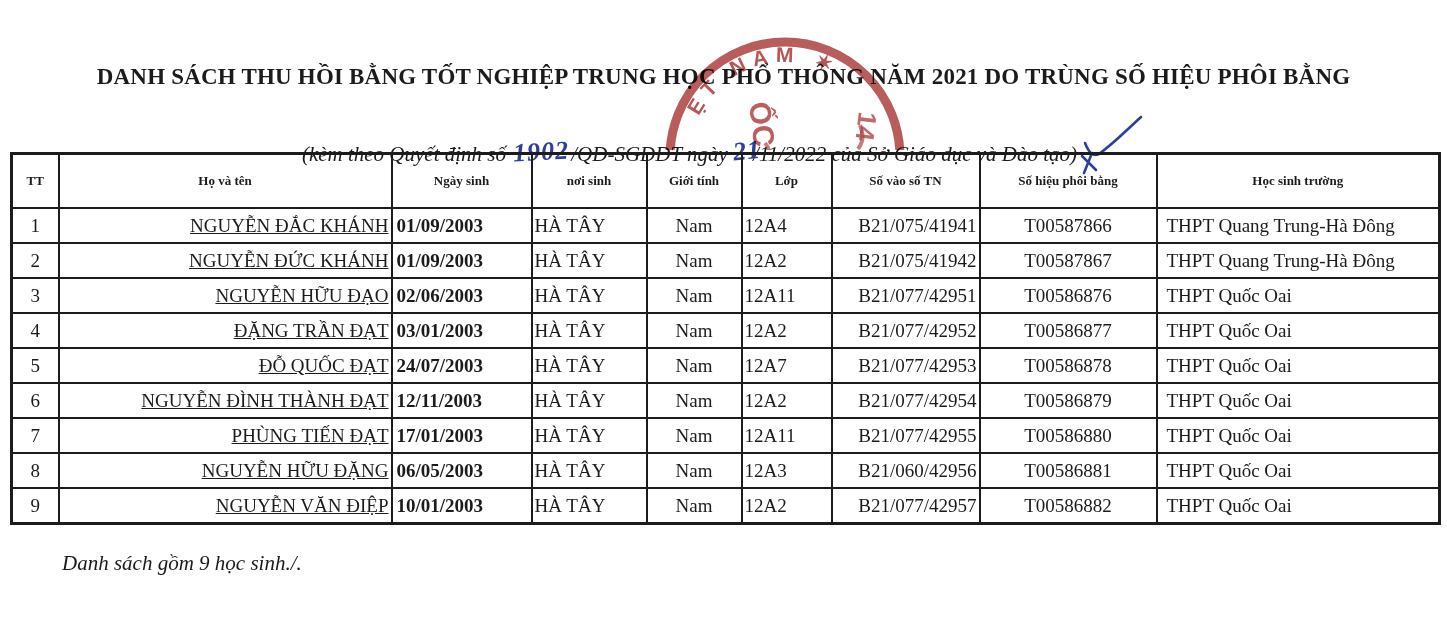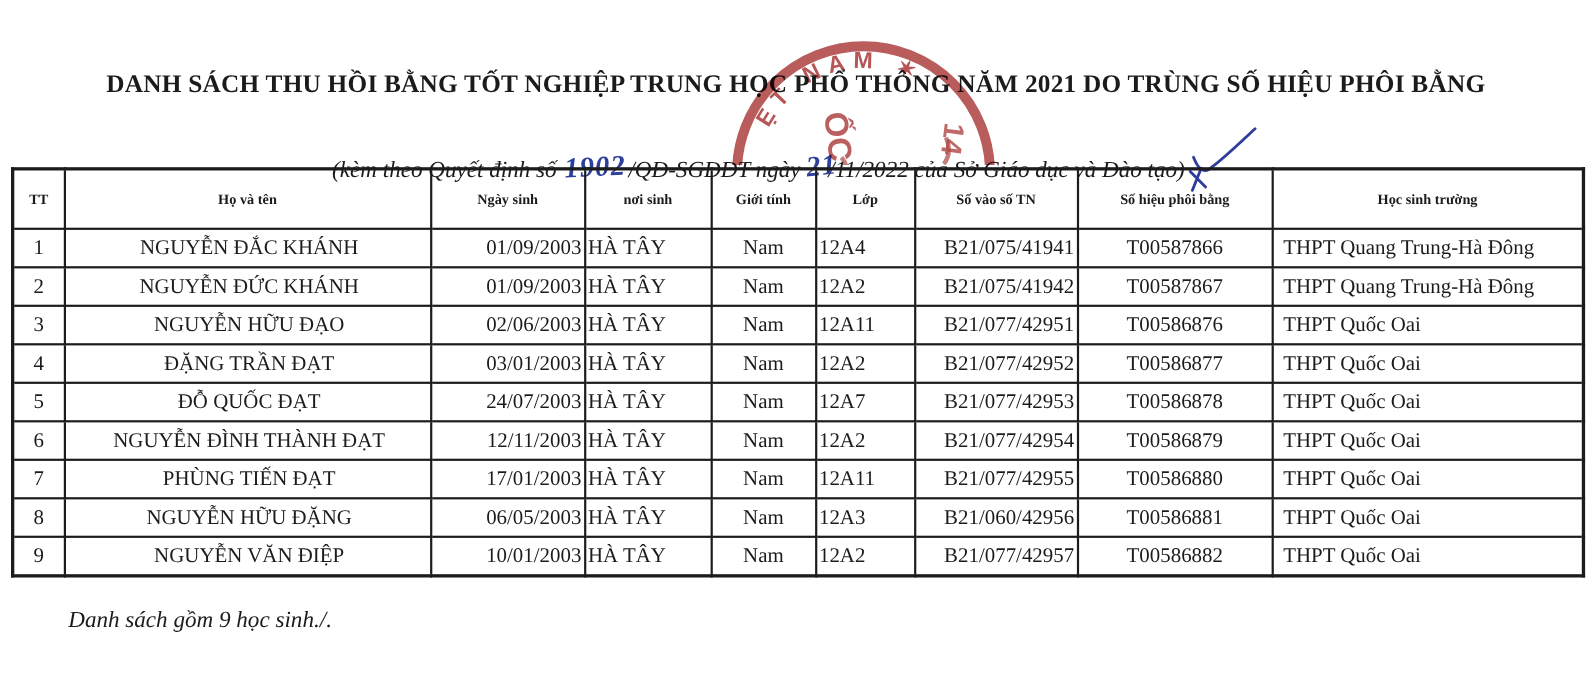--- a/index.html
+++ b/index.html
@@ -47,22 +47,22 @@
   .recall-table th,.recall-table td{
     border:2px solid #1c1c1c;
     font-size:19px;
     padding:0 2px;
     overflow:hidden;
     white-space:nowrap;
   }
   .recall-table th{height:52px;font-weight:bold;text-align:center;font-size:13px;}
   .recall-table td{height:33px;}
   .c0{text-align:center;}
-  .c1{text-align:center;padding-left:5px !important;}
-  .c2{text-align:right;padding-left:4px !important;}
+  .c1{text-align:right;padding-left:5px !important;text-decoration:underline;}
+  .c2{text-align:left;padding-left:4px !important;font-weight:bold;}
   .c3{text-align:left;}
   .c4{text-align:center;}
   .c5{text-align:left;}
   .c6{text-align:right;padding-left:5px !important;}
   .c7{text-align:center;}
   .c8{text-align:left;padding-left:9px !important;}
   .doc-footer{
     position:absolute;top:551px;left:62px;
     font-style:italic;
     font-size:21px;

